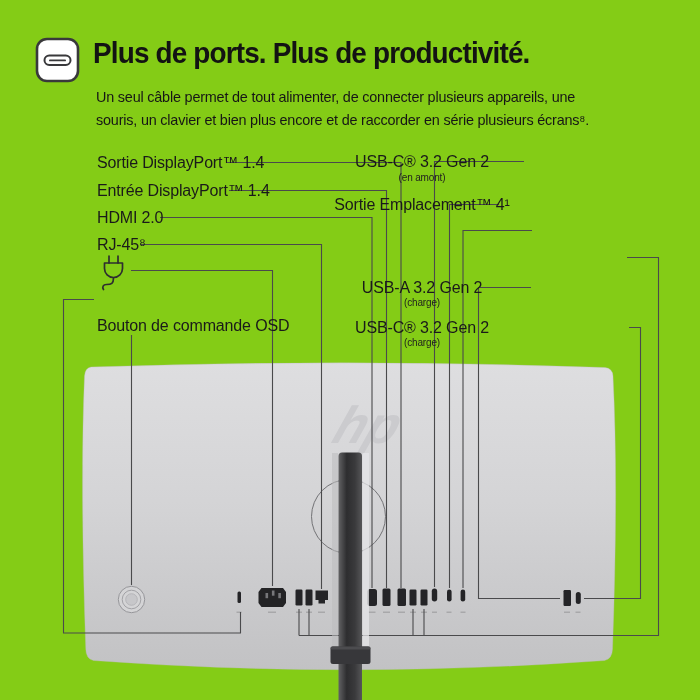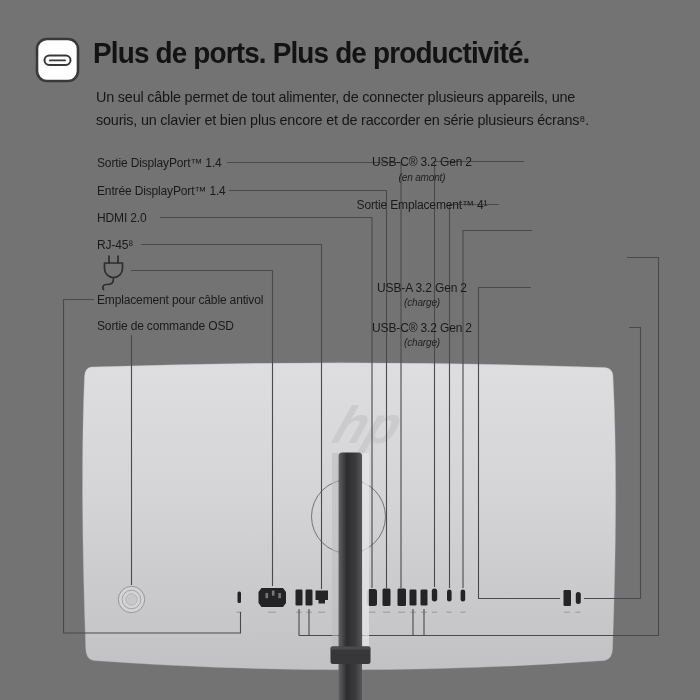--- a/index.html
+++ b/index.html
@@ -1,38 +1,38 @@
 <!DOCTYPE html>
 <html><head>
 <meta charset="utf-8">
 <style>
   html,body{margin:0;padding:0;}
   .page{
-    position:relative;width:700px;height:700px;background:#737373;overflow:hidden;
+    position:relative;width:700px;height:700px;background:#84cc16;overflow:hidden;
     font-family:"Liberation Sans",sans-serif;color:#161616;
   }
   .hero-icon{position:absolute;left:35px;top:37px;width:45px;height:46px;}
   .title{
     position:absolute;left:93px;top:36px;margin:0;
     font-size:30px;font-weight:bold;letter-spacing:-0.9px;color:#131313;
     transform:scaleX(0.93);transform-origin:left top;white-space:nowrap;
   }
   .body-text{
     position:absolute;left:96px;top:85px;margin:0;width:600px;
     font-size:15px;line-height:23px;letter-spacing:-0.2px;color:#161616;
     transform:scaleX(0.96);transform-origin:left top;white-space:nowrap;
   }
   .diagram{position:absolute;left:0;top:0;}
   .lbl{
-    position:absolute;font-size:12px;letter-spacing:-0.15px;line-height:14px;
+    position:absolute;font-size:16px;letter-spacing:-0.15px;line-height:14px;
     color:#1a1a1a;font-weight:500;white-space:nowrap;
   }
   .lbl.left{left:97px;}
   .lbl.right{left:222px;width:400px;text-align:center;}
-  .lbl.sub{font-size:10px;line-height:12px;color:#1f1f1f;font-weight:normal;font-style:italic;}
+  .lbl.sub{font-size:10px;line-height:12px;color:#1f1f1f;font-weight:normal;}
   .plug-wrap{position:absolute;left:99px;top:254px;width:30px;height:38px;}
 </style>
 </head>
 <body>
 
 <div class="page">
 
   <div class="hero-icon">
     <svg width="45" height="46" viewBox="0 0 45 46">
       <rect x="2" y="2" width="41" height="42" rx="10" fill="#ffffff" stroke="#39393b" stroke-width="2.6"></rect>
@@ -145,22 +145,21 @@
   <div class="plug-wrap">
     <svg width="30" height="38" viewBox="0 0 30 38">
       <g fill="none" stroke="#2e2e30" stroke-width="1.7" stroke-linecap="round" stroke-linejoin="round">
         <path d="M10 2 v7"></path>
         <path d="M19 2 v7"></path>
         <path d="M5.5 9 h18 v5.5 a9 9 0 0 1 -18 0 z"></path>
         <path d="M14.5 24 c0 5.5 -2 6.5 -7 6.5 c-3.5 0 -4.5 2.5 -3 5"></path>
       </g>
     </svg>
   </div>
-  <div class="lbl left" style="top:293px">Emplacement pour câble antivol</div>
-  <div class="lbl left" style="top:319px">Sortie de commande OSD</div>
+  <div class="lbl left" style="top:319px">Bouton de commande OSD</div>
 
   <div class="lbl right" style="top:155px">USB-C® 3.2 Gen 2</div>
   <div class="lbl right sub" style="top:172px">(en amont)</div>
   <div class="lbl right" style="top:198px">Sortie Emplacement™ 4¹</div>
   <div class="lbl right" style="top:281px">USB-A 3.2 Gen 2</div>
   <div class="lbl right sub" style="top:297px">(charge)</div>
   <div class="lbl right" style="top:321px">USB-C® 3.2 Gen 2</div>
   <div class="lbl right sub" style="top:337px">(charge)</div>
 
 </div>

